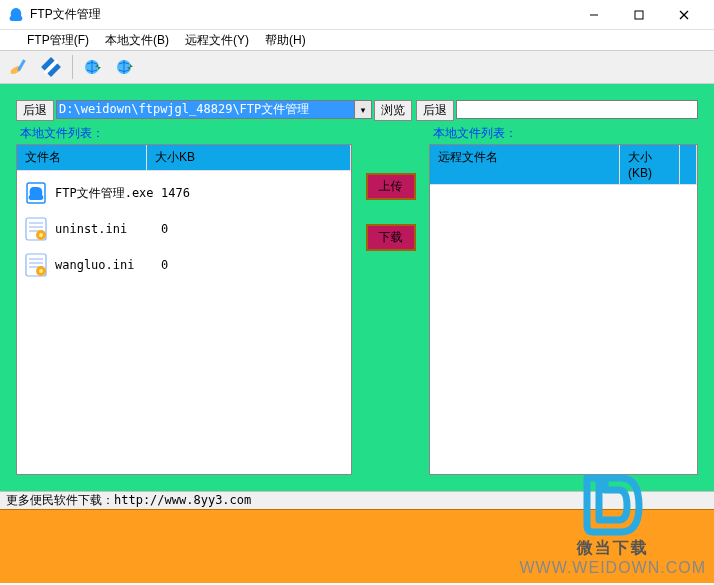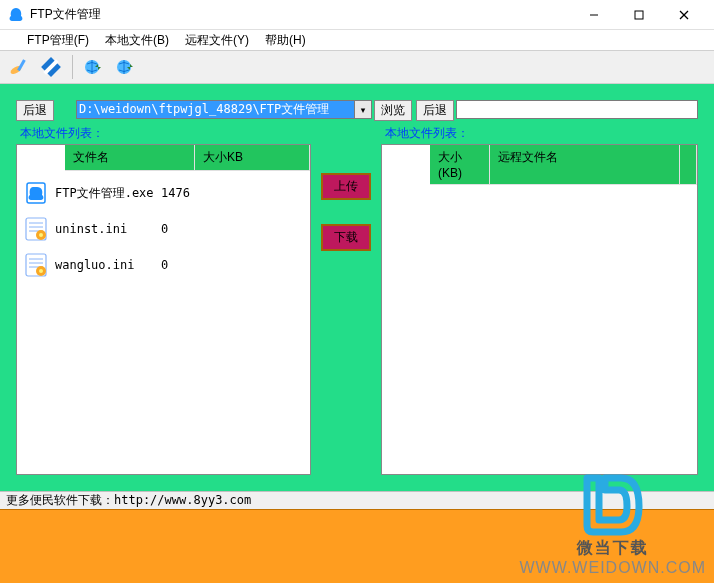--- a/index.html
+++ b/index.html
@@ -17,33 +17,33 @@
 .toolbar { height: 34px; background: #f0f0f0; border-top: 1px solid #d0d0d0; border-bottom: 1px solid #d0d0d0; display: flex; align-items: center; padding: 0 6px; gap: 6px; }
 .toolbar .tool-btn { width: 26px; height: 26px; display: flex; align-items: center; justify-content: center; cursor: pointer; }
 .toolbar .sep { width: 1px; height: 24px; background: #c0c0c0; margin: 0 2px; }
 
 .green-area { background: #23dd89; padding: 16px; height: 407px; display: flex; flex-direction: column; }
 .path-row { display: flex; gap: 4px; margin-bottom: 2px; }
 .path-left { display: flex; gap: 2px; flex: 0 0 396px; }
 .small-btn { font-size: 12px; padding: 1px 6px; background: #f0f0f0; border: 1px solid #888; cursor: pointer; font-family: SimSun, monospace; }
 .path-input { flex: 1; font-family: SimSun, monospace; font-size: 12px; padding: 1px 2px; border: 1px solid #7a7a7a; background: #fff; color: #0000ff; height: 19px; }
 .path-input.selected { background: #3399ff; color: #fff; }
-.dropdown-wrap { position: relative; flex: 1; display: flex; margin-left: 20px; }
+.dropdown-wrap { position: relative; flex: 1; display: flex; }
 .dropdown-arrow { width: 17px; height: 19px; background: #e8e8e8; border: 1px solid #7a7a7a; border-left: none; cursor: pointer; display: flex; align-items: center; justify-content: center; font-size: 9px; }
 
 .path-right { display: flex; gap: 2px; flex: 1; }
 
 .main-row { display: flex; flex: 1; gap: 10px; }
 .local-panel { width: 355px; display: flex; flex-direction: column; }
 .center-panel { width: 60px; display: flex; flex-direction: column; align-items: center; padding-top: 50px; gap: 24px; }
 .remote-panel { flex: 1; display: flex; flex-direction: column; }
 
 .panel-label { color: #003cff; font-size: 12px; padding: 2px 4px; font-family: SimSun, monospace; }
 .list-box { flex: 1; background: #fff; border: 1px solid #888; overflow: auto; }
-.list-header { display: flex; background: #22c55e; border-bottom: 1px solid #e0e0e0; margin-left: 48px; }
+.list-header { display: flex; background: #0ea5e9; border-bottom: 1px solid #e0e0e0; }
 .list-header .col { padding: 4px 8px; border-right: 1px solid #e0e0e0; font-size: 12px; }
 .col-name { flex: 0 0 130px; }
 .col-size { flex: 1; }
 .remote-panel .col-name { flex: 0 0 190px; }
 .remote-panel .col-size { flex: 0 0 60px; }
 
 .list-body { padding: 4px 0; }
 .file-row { display: flex; align-items: center; padding: 4px 6px; gap: 6px; font-family: SimSun, monospace; font-size: 12px; }
 .file-row .file-icon { width: 26px; height: 28px; flex-shrink: 0; }
 .file-row .file-name-cell { flex: 0 0 100px; }
@@ -189,22 +189,22 @@
 
     <div class="center-panel">
       <button class="transfer-btn">上传</button>
       <button class="transfer-btn">下载</button>
     </div>
 
     <div class="remote-panel">
       <div class="panel-label">本地文件列表：</div>
       <div class="list-box">
         <div class="list-header">
+          <div class="col col-name">远程文件名</div>
           <div class="col col-size">大小(KB)</div>
-          <div class="col col-name">远程文件名</div>
           <div class="col" style="flex:1"></div>
         </div>
       </div>
     </div>
   </div>
 </div>
 
 <div class="status-bar">
   <span>更多便民软件下载：http://www.8yy3.com</span>
 </div>

